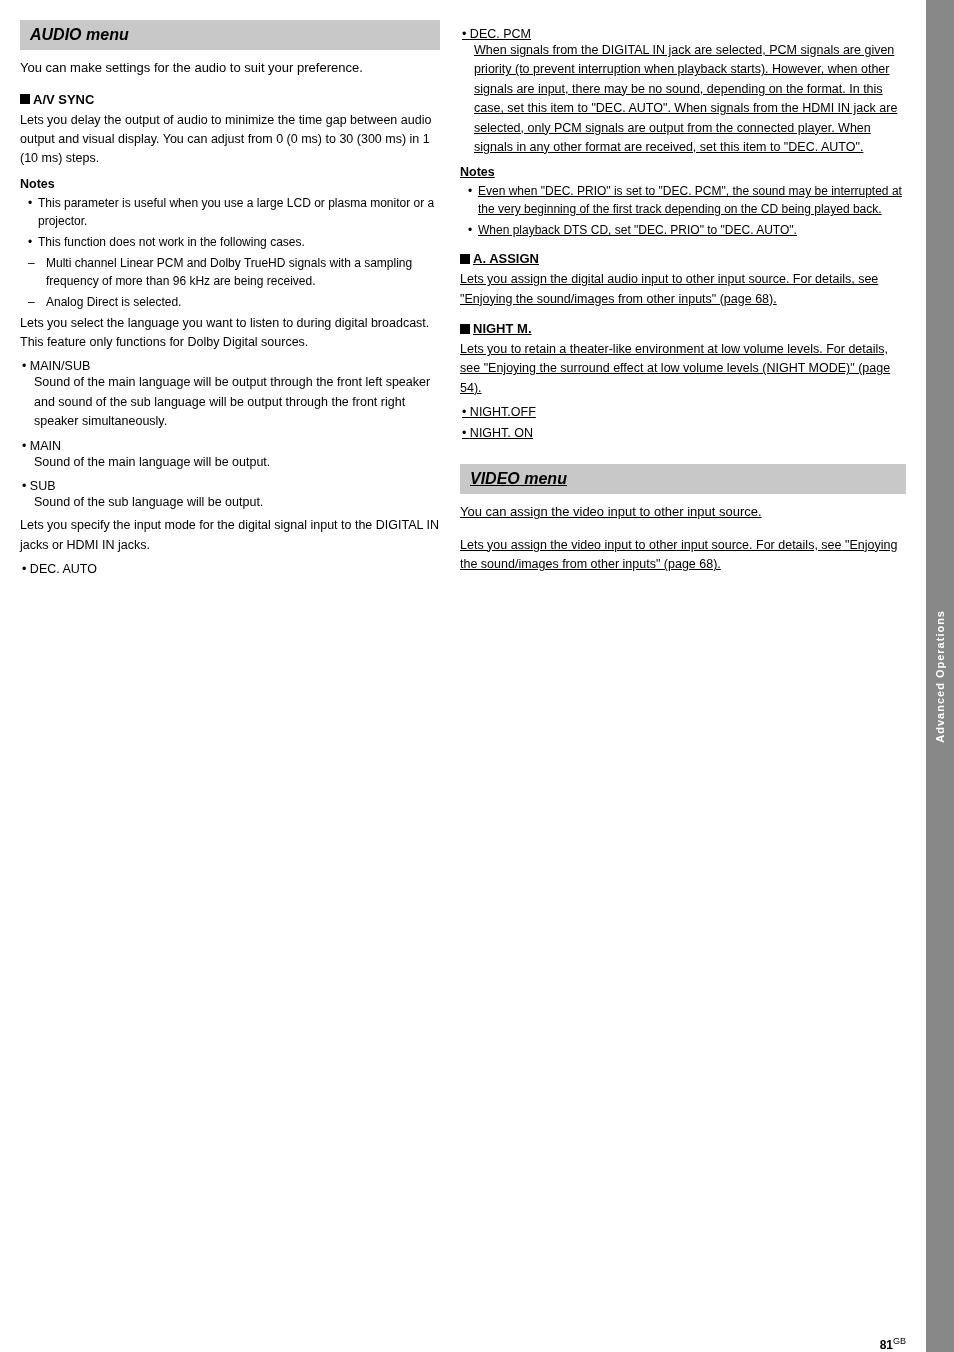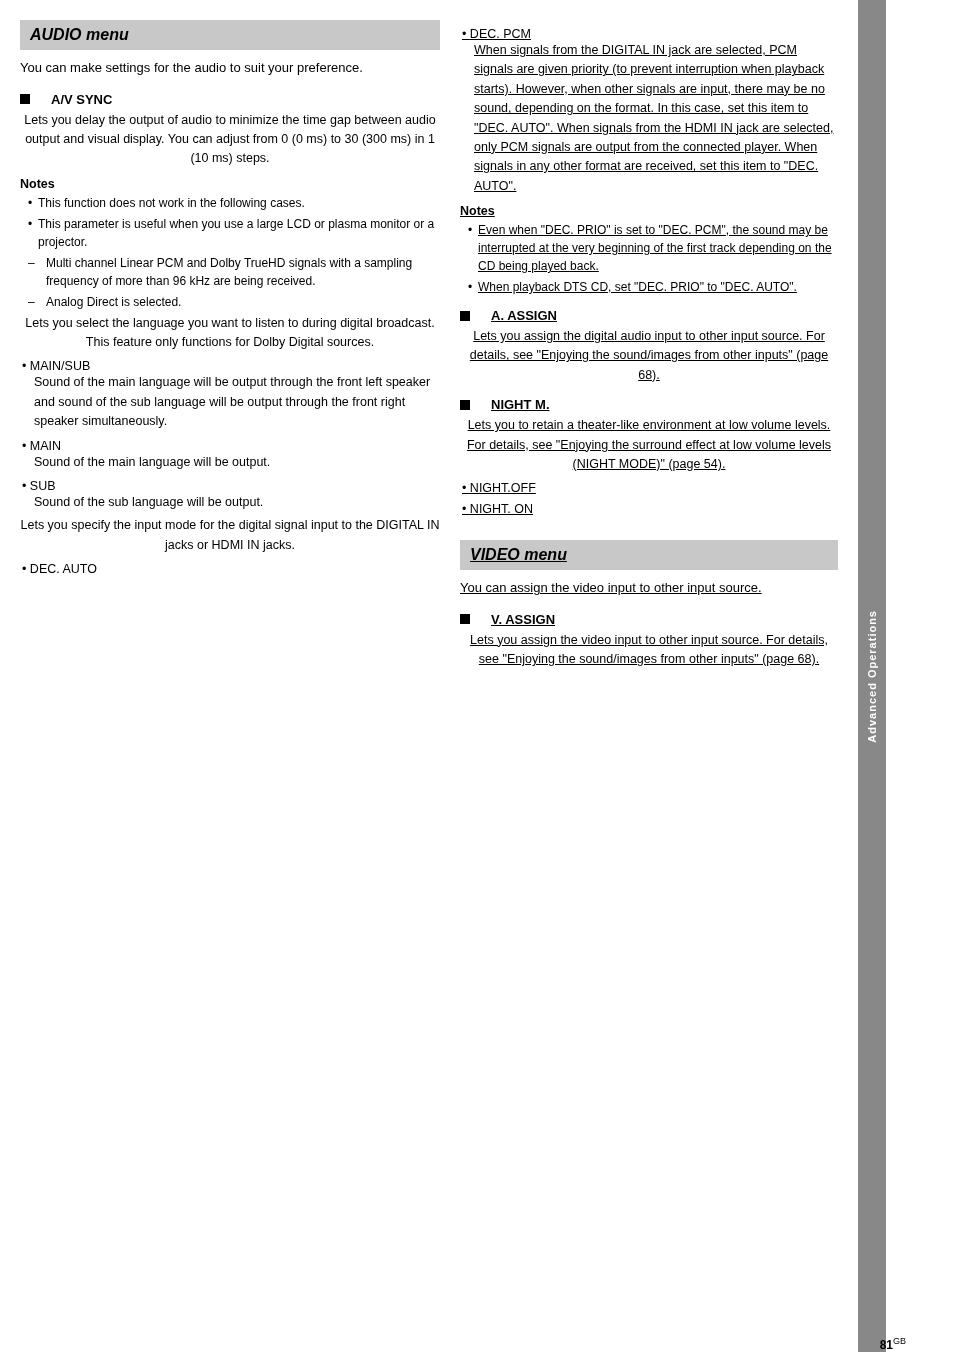--- a/index.html
+++ b/index.html
@@ -7,21 +7,21 @@
       font-family: Arial, Helvetica, sans-serif;
       font-size: 13px;
       background: #fff;
       color: #000;
       width: 954px;
       min-height: 1352px;
       position: relative;
     }
     .page-wrapper {
       display: flex;
-      width: 886px;
+      width: 954px;
       min-height: 1352px;
     }
     .main-content {
       flex: 1;
       padding: 20px 20px 20px 20px;
       display: flex;
       gap: 20px;
     }
     .left-col {
       width: 420px;
@@ -62,34 +62,33 @@
       margin-bottom: 14px;
       line-height: 1.5;
     }
     .subsection-title {
       font-size: 13px;
       font-weight: bold;
       margin-bottom: 4px;
       margin-top: 12px;
       display: flex;
       align-items: center;
-      gap: 21px;
+      gap: 3px;
     }
     .black-square {
       display: inline-block;
       width: 10px;
       height: 10px;
       background: #000;
       flex-shrink: 0;
     }
     .body-text {
       font-size: 12.5px;
       line-height: 1.55;
       margin-bottom: 6px;
-      text-align: center;
     }
     .notes-title {
       font-size: 12.5px;
       font-weight: bold;
       margin-top: 8px;
       margin-bottom: 3px;
     }
     .notes-list {
       list-style: none;
       padding-left: 8px;
@@ -162,22 +161,22 @@
       <p class="intro-text">You can make settings for the audio to suit your preference.</p>
 
       <div class="subsection-title">
         <span class="black-square"></span>
         <span>A/V SYNC</span>
       </div>
       <p class="body-text">Lets you delay the output of audio to minimize the time gap between audio output and visual display. You can adjust from 0 (0 ms) to 30 (300 ms) in 1 (10 ms) steps.</p>
 
       <div class="notes-title">Notes</div>
       <ul class="notes-list">
+        <li>This parameter is useful when you use a large LCD or plasma monitor or a projector.</li>
         <li>This function does not work in the following cases.</li>
-        <li>This parameter is useful when you use a large LCD or plasma monitor or a projector.</li>
         <li class="sub-item">Multi channel Linear PCM and Dolby TrueHD signals with a sampling frequency of more than 96 kHz are being received.</li>
         <li class="sub-item">Analog Direct is selected.</li>
       </ul>
 
       <p class="body-text">Lets you select the language you want to listen to during digital broadcast. This feature only functions for Dolby Digital sources.</p>
 
       <div class="bullet-item">
         <span class="bullet-dot bullet-item-label">MAIN/SUB</span>
         <div class="bullet-desc">Sound of the main language will be output through the front left speaker and sound of the sub language will be output through the front right speaker simultaneously.</div>
       </div>
@@ -227,24 +226,20 @@
         <span class="bullet-dot bullet-item-label">NIGHT.OFF</span>
       </div>
       <div class="bullet-item">
         <span class="bullet-dot bullet-item-label">NIGHT. ON</span>
       </div>
 
       <div class="video-section">
         <div class="section-header">VIDEO menu</div>
         <p class="intro-text">You can assign the video input to other input source.</p>
 
-        <div class="subsection-title">
-          <span class="black-square"></span>
-          <span>V. ASSIGN</span>
-        </div>
         <p class="body-text">Lets you assign the video input to other input source. For details, see "Enjoying the sound/images from other inputs" (page 68).</p>
       </div>
 
     </div>
   </div>
 
   <div class="side-tab">
     <span class="side-tab-text">Advanced Operations</span>
   </div>
 </div>

